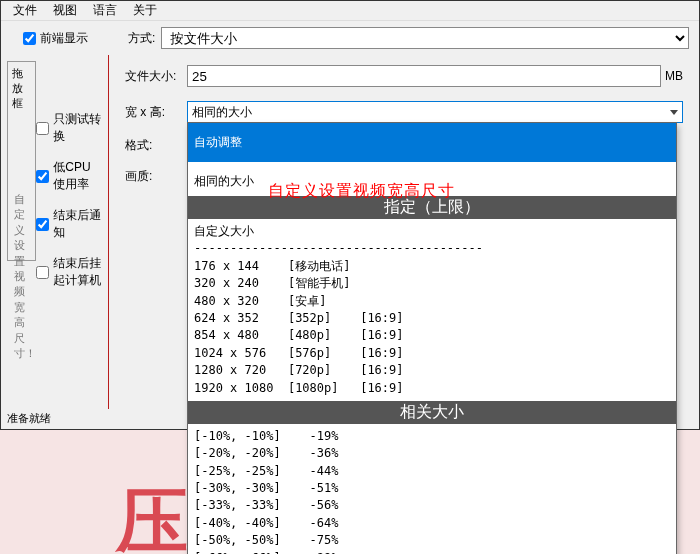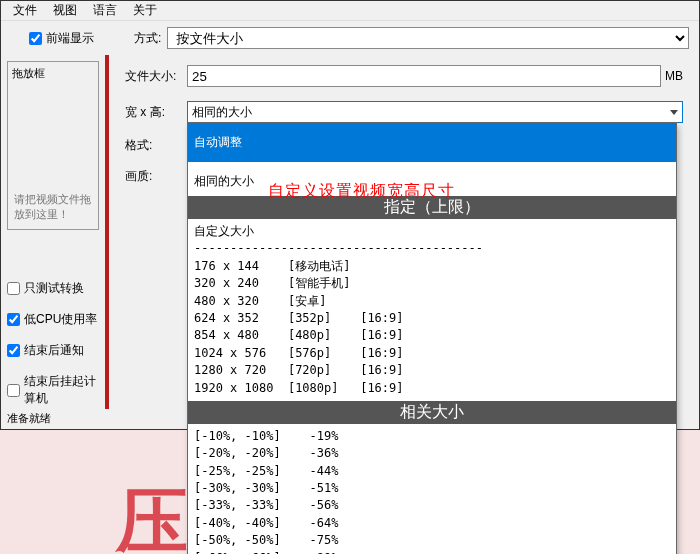--- a/index.html
+++ b/index.html
@@ -1,27 +1,27 @@
 <!DOCTYPE html>
 <html><head>
 <meta charset="utf-8">
 <style>
 * { margin: 0; padding: 0; box-sizing: border-box; }
 body { font-family: "Microsoft YaHei", "SimSun", sans-serif; font-size: 12px; background: #f6e4e4; width: 700px; height: 554px; overflow: hidden; position: relative; }
 .app-window { position: absolute; top: 0; left: 0; width: 700px; height: 430px; background: #f0f0f0; border: 1px solid #333; }
 .menubar { display: flex; align-items: center; height: 20px; padding: 0 4px; background: #f0f0f0; border-bottom: 1px solid #ddd; }
 .menubar-item { padding: 2px 8px; cursor: default; }
 .toolbar { display: flex; align-items: center; padding: 6px 10px; }
-.toolbar .chk { margin-left: 18px; display: flex; align-items: center; }
+.toolbar .chk { margin-left: 12px; display: flex; align-items: center; }
 .toolbar .chk input { margin-right: 4px; }
 .toolbar .mode { margin-left: 40px; display: flex; align-items: center; flex: 1; }
 .toolbar .mode label { margin-right: 6px; }
 .toolbar .mode select { flex: 1; height: 22px; border: 1px solid #888; background: #fff; padding: 0 4px; }
 .main { display: flex; height: calc(100% - 70px); }
-.sidebar { width: 108px; border-right: 4px solid #b91c1c; padding: 6px; display: flex; flex-direction: column; }
+.sidebar { width: 108px; border-right: 1px solid #b91c1c; padding: 6px; display: flex; flex-direction: row; }
 .dropframe { border: 1px solid #999; height: 200px; padding: 4px; position: relative; }
 .dropframe .label { font-size: 11px; }
 .dropframe .hint { position: absolute; top: 130px; left: 6px; right: 6px; color: #777; font-size: 11px; line-height: 1.4; }
 .sidebar .opts { margin-top: 50px; display: flex; flex-direction: column; gap: 14px; }
 .sidebar .opts label { display: flex; align-items: center; }
 .sidebar .opts input { margin-right: 4px; }
 .statusbar { position: absolute; bottom: 0; left: 0; right: 0; height: 20px; padding: 2px 6px; font-size: 11px; background: #f0f0f0; }
 .form { flex: 1; padding: 10px 16px; }
 .form-row { display: flex; align-items: center; margin-bottom: 14px; }
 .form-row > label { width: 62px; }
@@ -64,21 +64,21 @@
         <option>按文件大小</option>
       </select>
     </div>
   </div>
 
   <div class="main">
 
     <div class="sidebar">
       <div class="dropframe">
         <div class="label">拖放框</div>
-        <div class="hint">请把视频文件拖放到这里！</div>
+        <div class="hint">自定义设置视频宽高尺寸！</div>
       </div>
       <div class="opts">
         <label>
             <input type="checkbox" style="">
             <span>只测试转换</span>
           </label>
         <label>
             <input type="checkbox" checked="" style="">
             <span>低CPU使用率</span>
           </label>

